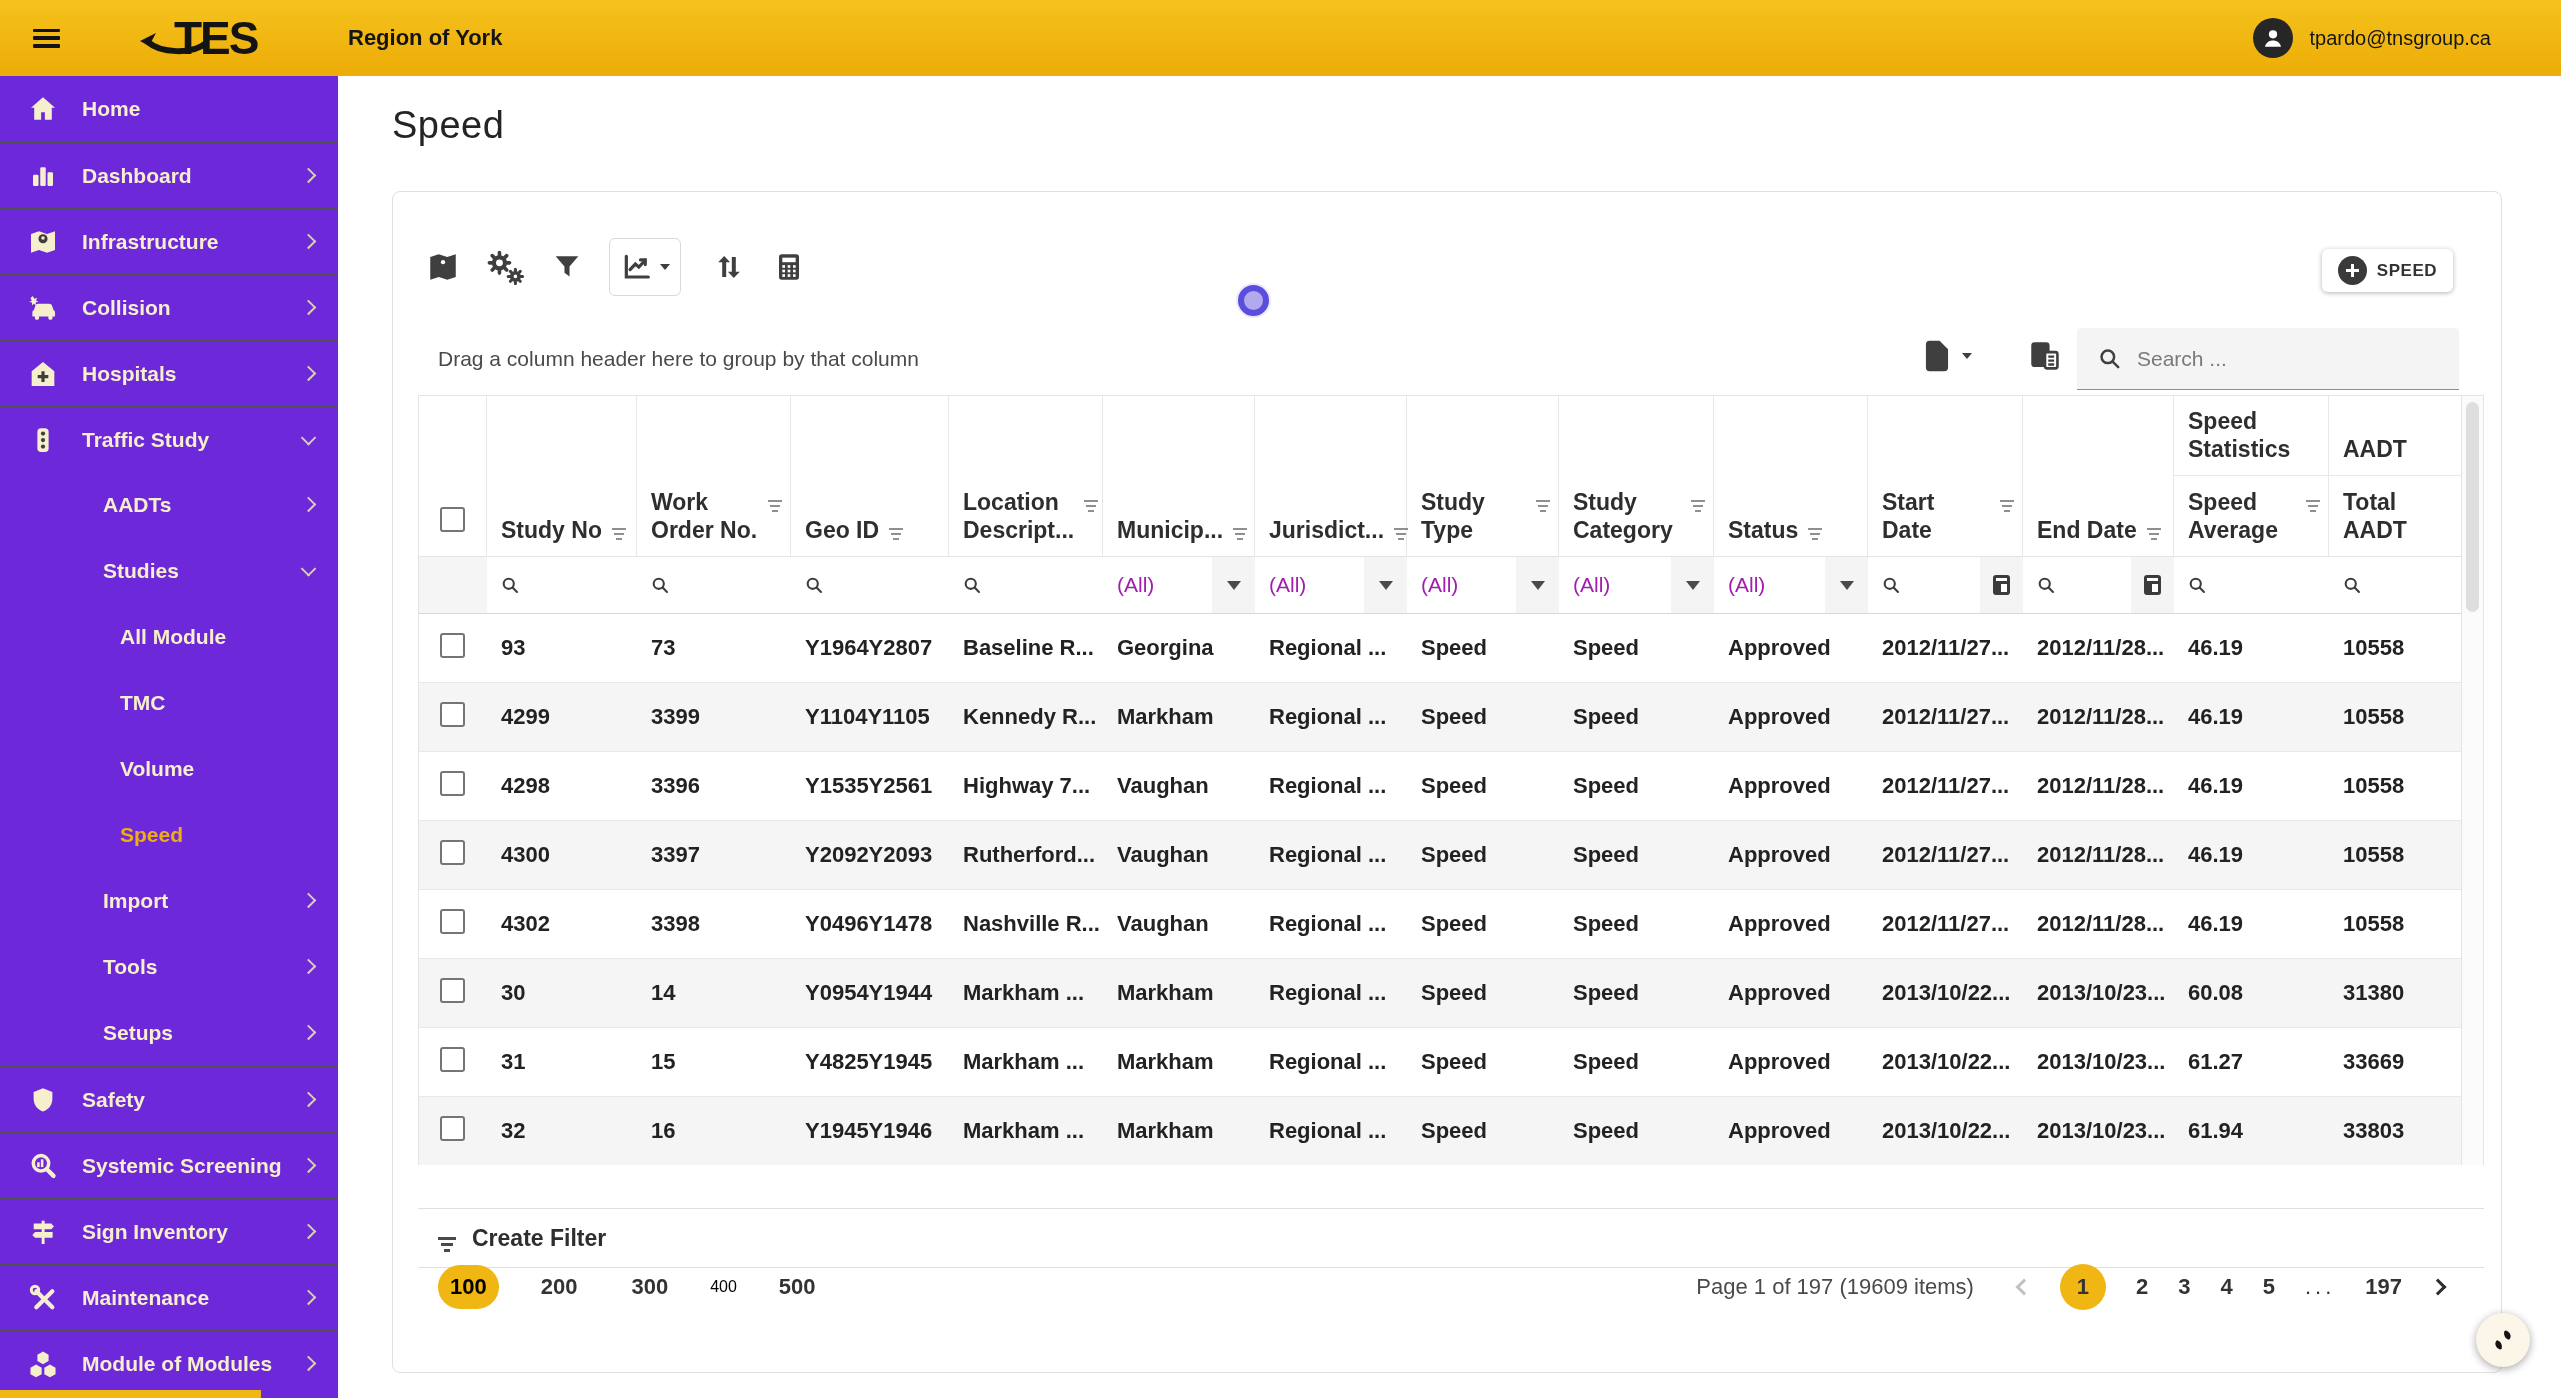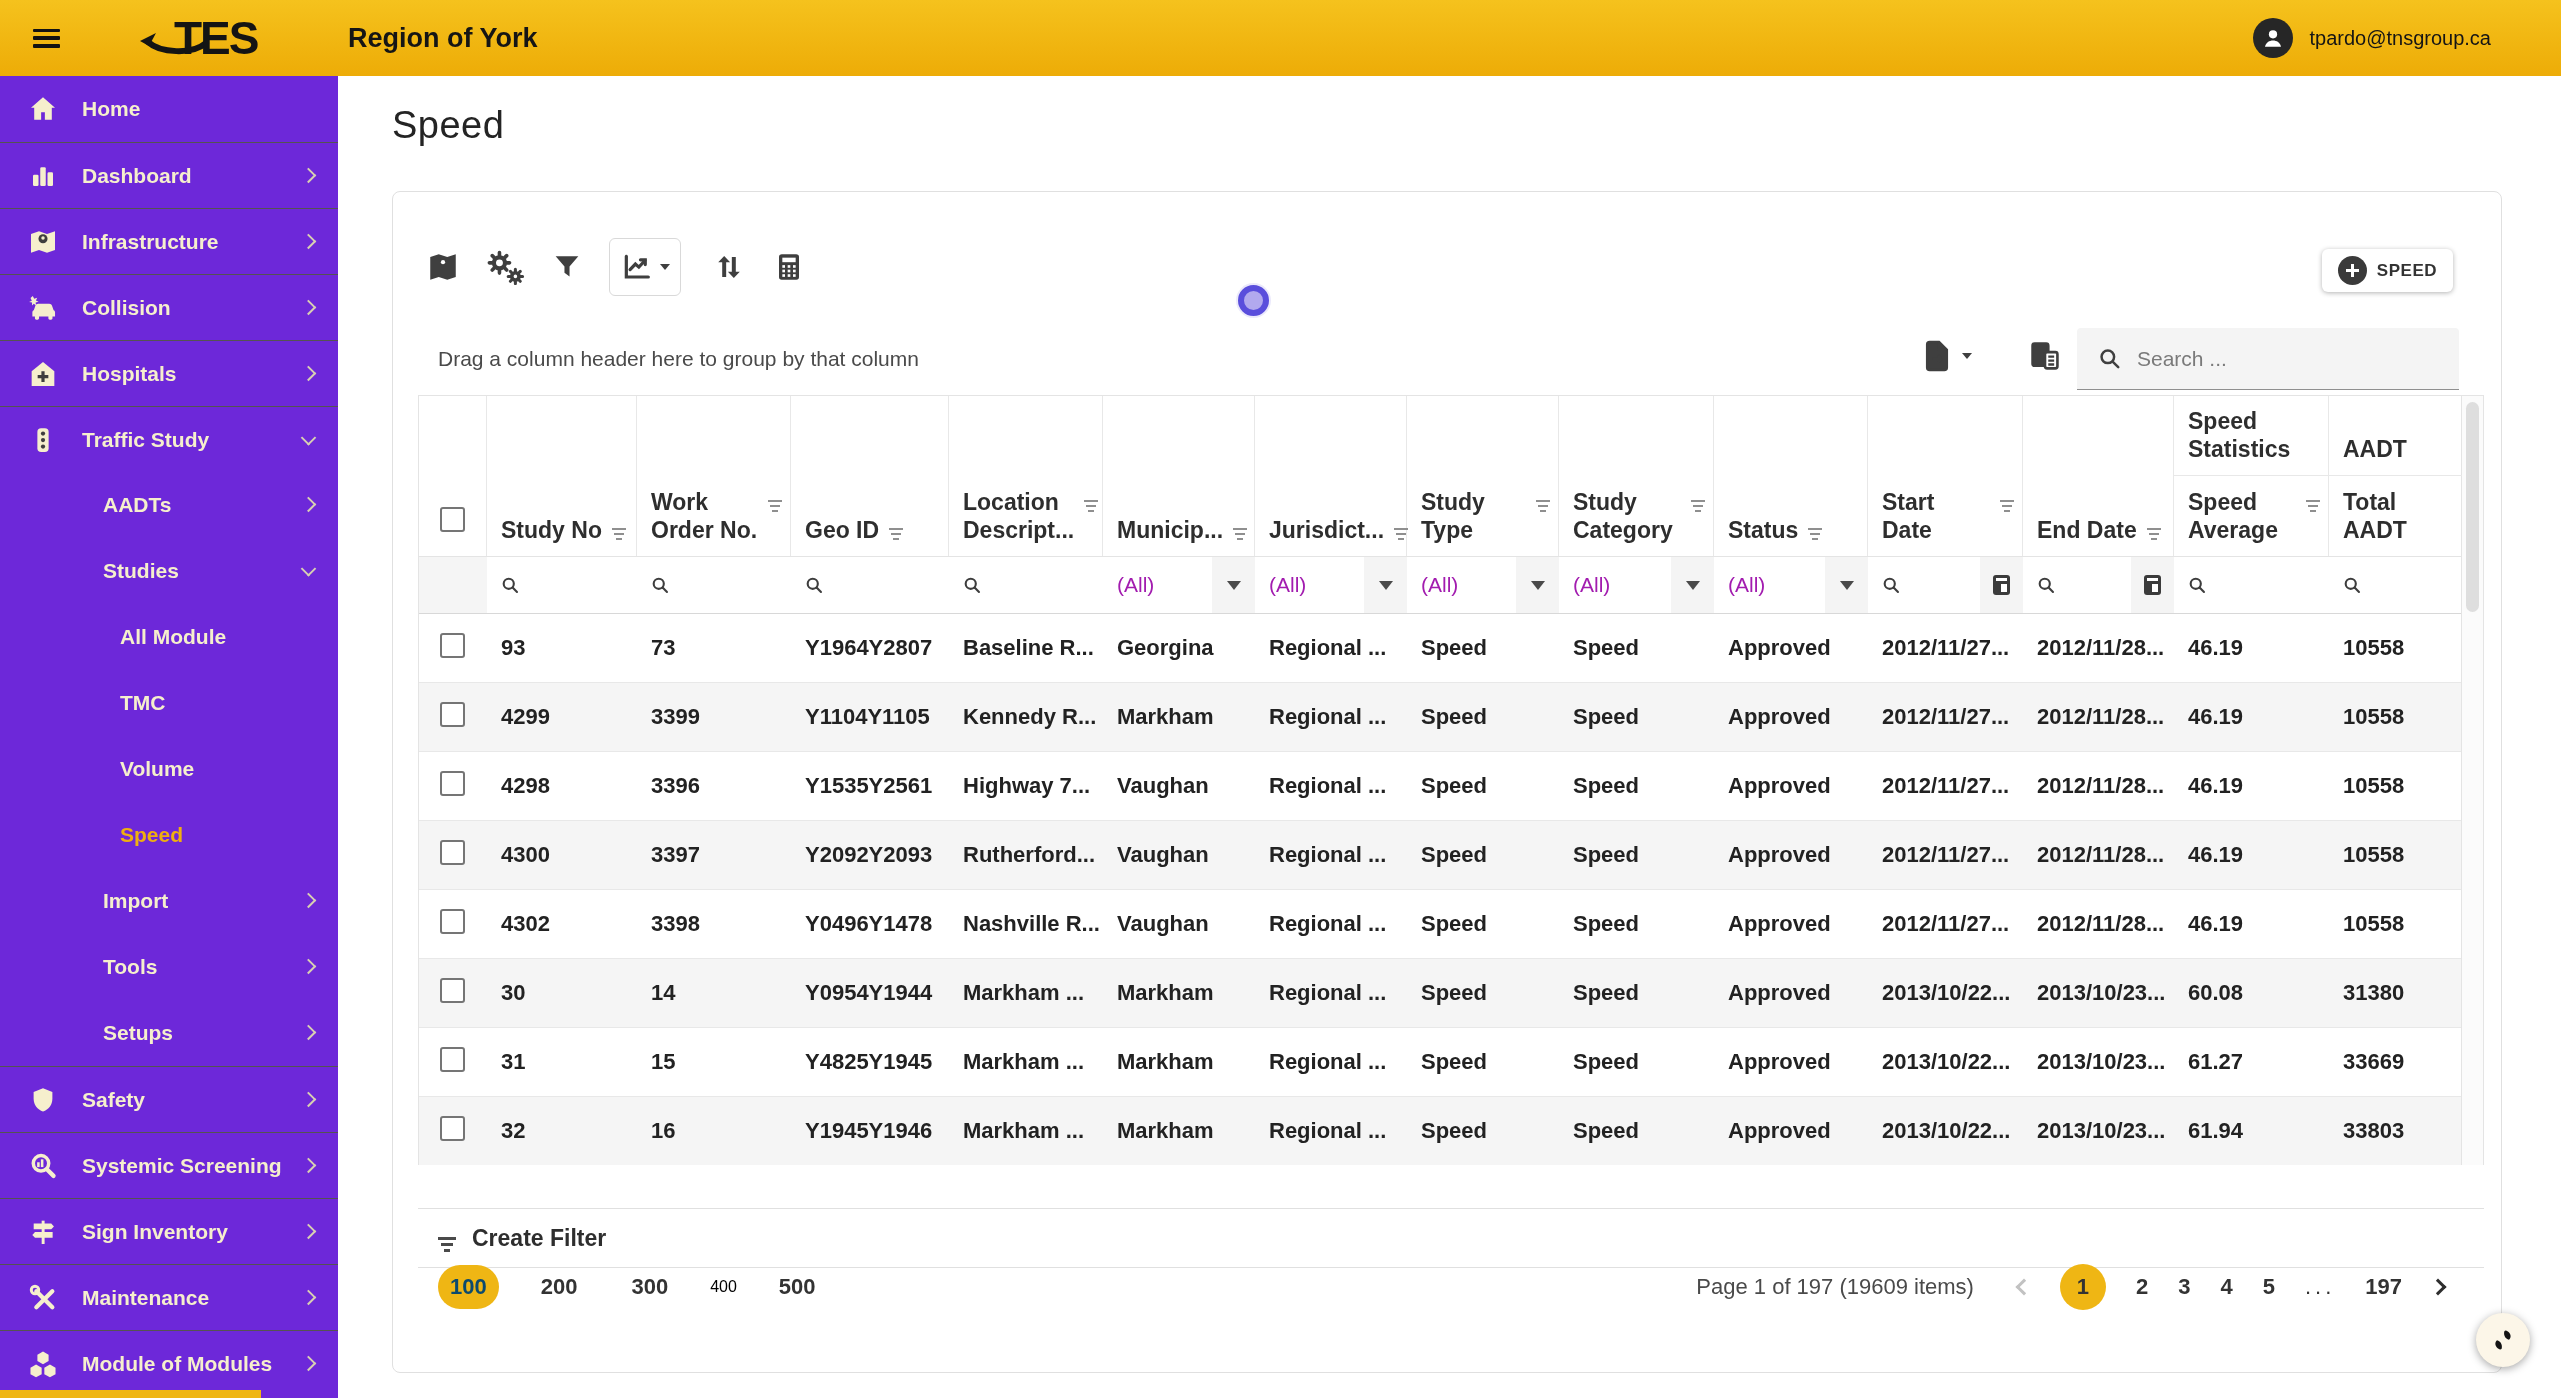--- a/index.html
+++ b/index.html
@@ -5,21 +5,21 @@
   * { margin:0; padding:0; box-sizing:border-box; }
   body { background:#ffffff; font-family:"Liberation Sans", sans-serif; }
   .root { position:relative; width:2561px; height:1398px; background:#fff; overflow:hidden; }
 
   
   .topbar { position:absolute; left:0; top:0; width:2561px; height:76px;
     background:linear-gradient(180deg,#F5C21D,#EDAC07); display:flex; align-items:center; z-index:5; }
   .burger { margin-left:33px; width:27px; height:19px; display:flex; flex-direction:column; justify-content:space-between; cursor:pointer; }
   .burger i { display:block; height:3.2px; background:#121212; border-radius:1px; }
   .logo { margin-left:76px; display:flex; align-items:center; }
-  .top-title { margin-left:62px; font-size:27px; font-weight:700; color:#151515; }
+  .top-title { margin-left:62px; font-size:22px; font-weight:700; color:#151515; }
   .top-right { margin-left:auto; margin-right:70px; display:flex; align-items:center; gap:16px; }
   .avatar { width:40px; height:40px; border-radius:50%; background:#262626; display:flex; align-items:center; justify-content:center; }
   .email { font-size:20px; color:#151515; }
 
   
   .sidebar { position:absolute; left:0; top:76px; width:338px; height:1322px; background:#6d28d9; overflow:hidden; z-index:4; }
   .sitem { height:66px; display:flex; align-items:center; position:relative; cursor:pointer; }
   .sitem.sep { border-top:1px solid #555351; }
   .sicon { width:34px; height:34px; margin-left:26px; margin-right:22px; flex:none; display:flex; align-items:center; justify-content:center; }
   .sicon svg { fill:#F6EFCD; }
@@ -115,21 +115,21 @@
   .create-filter { position:absolute; left:25px; top:1016px; width:2066px; height:60px;
     border-top:1px solid #E0E0E0; border-bottom:1px solid #E0E0E0; display:flex; align-items:center; cursor:pointer; }
   .cf-icon { width:18px; height:3px; background:#4A4A4A; position:relative; margin-left:20px; margin-right:16px; }
   .cf-icon::before { content:''; position:absolute; top:6px; left:3px; width:12px; height:3px; background:#4A4A4A; }
   .cf-icon::after  { content:''; position:absolute; top:12px; left:6px; width:6px; height:3px; background:#4A4A4A; }
   .cf-label { font-size:23px; font-weight:700; color:#2E2E2E; }
 
   .pager { position:absolute; left:45px; right:57px; top:1072px; display:flex; justify-content:space-between; align-items:center; }
   .psizes { display:flex; align-items:center; gap:30px; }
   .psize { font-size:22px; font-weight:600; color:#333; padding:9px 12px; border-radius:22px; cursor:pointer; }
-  .psize.on { background:#EFB614; color:#0c4a6e; }
+  .psize.on { background:#EFB614; color:#000000; }
   .pnav { display:flex; align-items:center; gap:30px; }
   .psummary { font-size:22px; color:#4A4A4A; margin-right:14px; }
   .pchev { width:12px; height:12px; border:solid #2E2E2E; border-width:0 3px 3px 0; cursor:pointer; }
   .pchev.left { transform:rotate(135deg); border-color:#C2C2C2; }
   .pchev.right { transform:rotate(-45deg); }
   .pnum { font-size:22px; font-weight:600; color:#333; cursor:pointer; }
   .pnum.on { width:46px; height:46px; border-radius:50%; background:#EFB614; display:flex; align-items:center; justify-content:center; }
   .pdots { font-size:22px; color:#333; letter-spacing:4px; }
 
   .fab { position:absolute; left:2476px; top:1313px; width:54px; height:54px; border-radius:50%;

